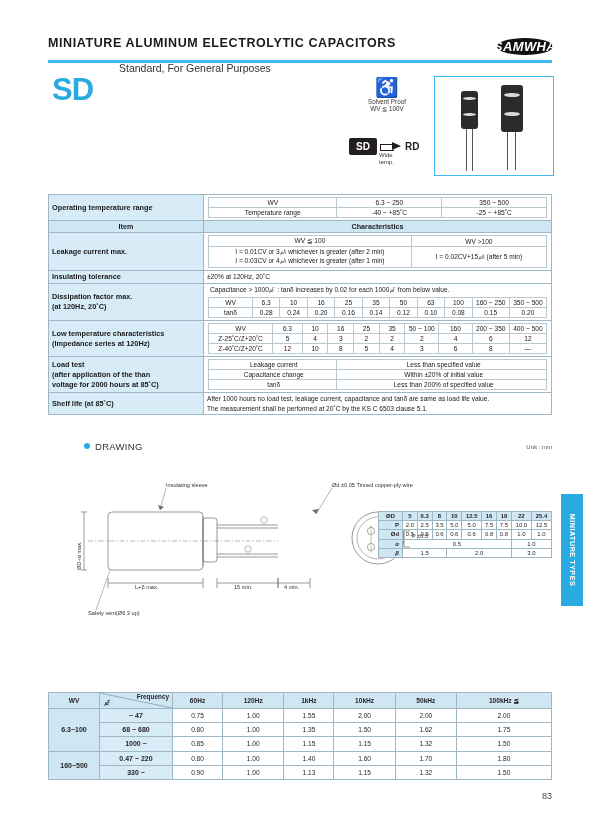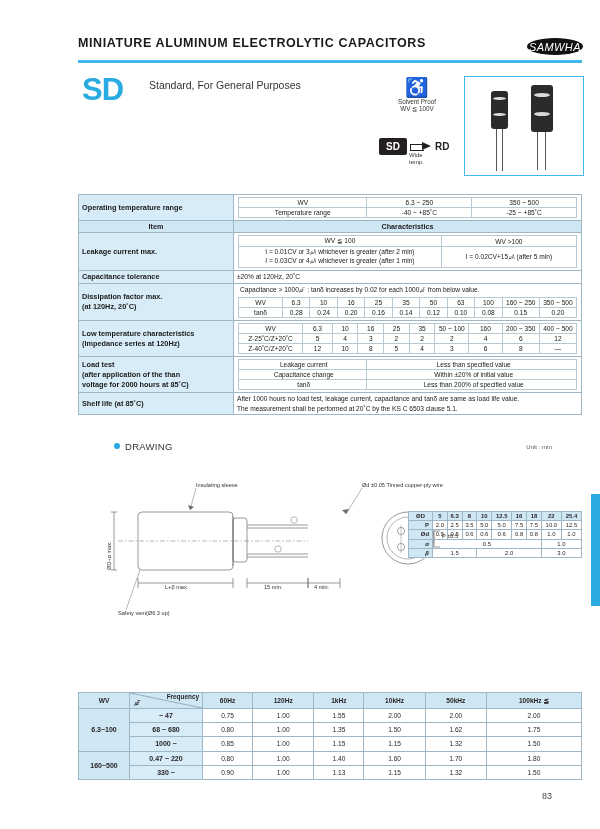--- a/index.html
+++ b/index.html
@@ -1,29 +1,29 @@
 <!DOCTYPE html>
 <html><head>
 <meta charset="utf-8">
 <style>
   html,body{margin:0;padding:0;background:#fff;}
   body{width:600px;height:829px;position:relative;font-family:"Liberation Sans",sans-serif;color:#231f20;overflow:hidden;}
-  .page{position:absolute;inset:0;margin-left:30px;}
+  .page{position:absolute;inset:0;}
 
   
   .hdr{position:absolute;left:48px;top:36px;width:504px;}
   .hdr-title{font-size:12.5px;font-weight:bold;letter-spacing:.6px;color:#1a1a1a;}
   .hdr-rule{position:absolute;left:48px;top:60px;width:504px;height:3px;background:#3fb9ef;}
   .logo{position:absolute;left:497px;top:38px;width:56px;height:17px;border-radius:50%;
         background:#111;display:flex;align-items:center;justify-content:center;}
-  .logo span{color:#fff;font-size:11px;font-weight:normal;font-style:italic;letter-spacing:.4px;}
+  .logo span{color:#fff;font-size:13px;font-weight:bold;font-style:italic;letter-spacing:.4px;}
 
   
   .sd-code{position:absolute;left:52px;top:72px;font-size:31px;font-weight:bold;color:#29abe2;letter-spacing:-1px;}
-  .sd-desc{position:absolute;left:119px;top:78px;font-size:10.5px;line-height:14.5px;color:#333;}
+  .sd-desc{position:absolute;left:119px;top:61px;font-size:10.5px;line-height:14.5px;color:#333;}
   .bullets{position:absolute;left:50px;top:120px;font-size:7.6px;line-height:11.2px;color:#333;}
   .bullets div:before{content:"· ";}
 
   
   .sp{position:absolute;left:356px;top:78px;width:62px;text-align:center;}
   .sp-ico{font-size:19px;line-height:19px;color:#111;font-weight:bold;}
   .sp-t1{font-size:6.3px;color:#333;margin-top:1px;}
   .sp-t2{font-size:6.3px;color:#333;}
 
   .badge{position:absolute;left:349px;top:138px;display:flex;align-items:center;}
@@ -171,21 +171,21 @@
               <div>I = 0.03CV or 4㎂ whichever is greater (after 1 min)</div>
             </td>
             <td>I = 0.02CV+15㎂ (after 5 min)</td>
           </tr>
         </tbody>
             </table>
       </td>
     </tr>
 
     <tr>
-      <td class="itemcell">Capacitance tolerance</td>
+      <td class="itemcell">Insulating tolerance</td>
       <td class="plain l">±20% at 120Hz, 20˚C</td>
     </tr>
 
     <tr>
       <td class="itemcell">
         <div>Dissipation factor max.</div>
         <div>(at 120Hz, 20˚C)</div>
       </td>
       <td style="padding:2px 4px;">
         <div style="font-size:6.6px;padding:0 0 2px 2px;">Capacitance &gt; 1000㎌ : tanδ increases by 0.02 for each 1000㎌ from below value.</div>

